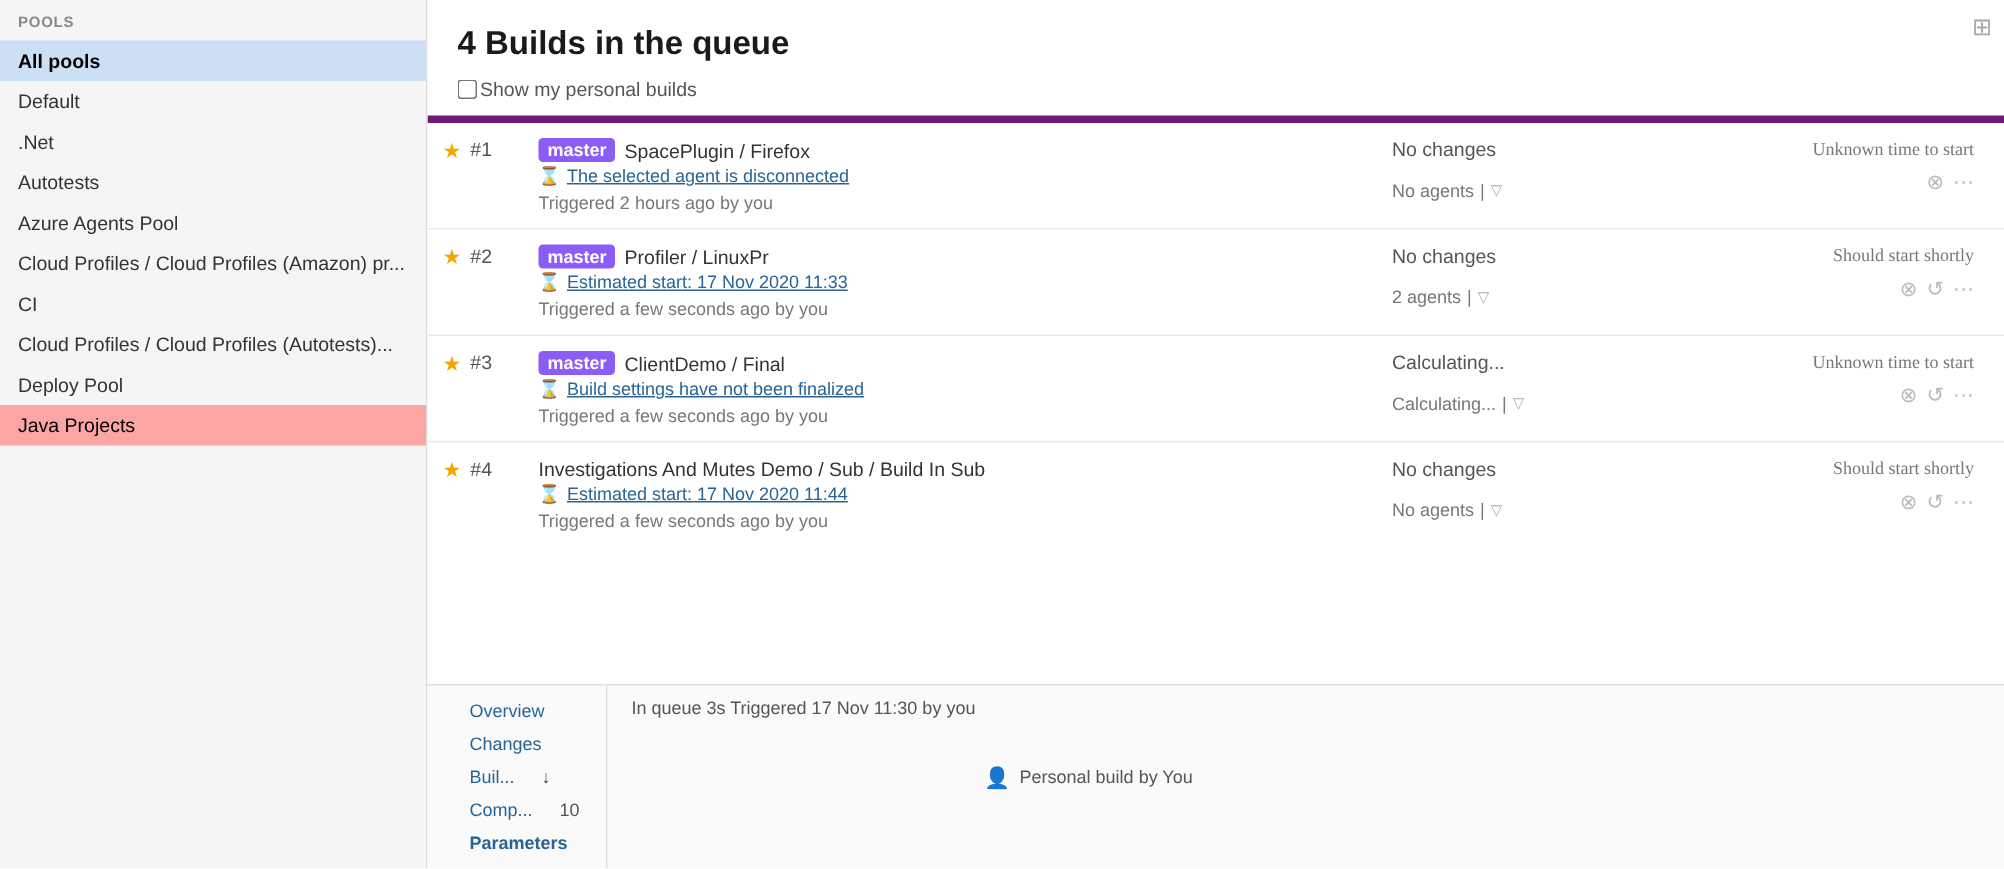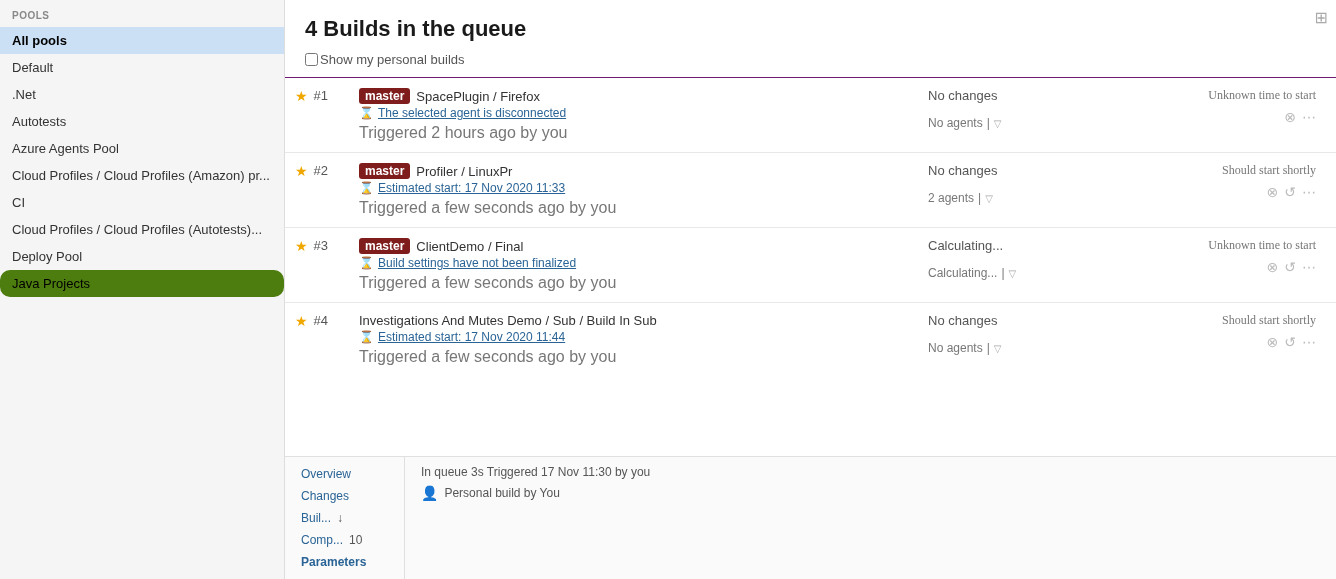--- a/index.html
+++ b/index.html
@@ -29,37 +29,36 @@
       cursor: pointer;
       color: #333;
       font-size: 13px;
     }
     .sidebar-item.active {
       background: #cce0f5;
       font-weight: bold;
       color: #000;
     }
     .sidebar-item.selected-bottom {
-      background: #4d7c0f;
+      background: #fca5a5;
       color: #000;
-      border-radius: 10px;
     }
 
     
     .main {
       flex: 1;
       display: flex;
       flex-direction: column;
       overflow: hidden;
       background: #fff;
     }
 
     .main-header {
       padding: 16px 20px 10px 20px;
-      border-bottom: 1px solid #701a75;
+      border-bottom: 5px solid #701a75;
     }
 
     .page-title {
       font-size: 22px;
       font-weight: bold;
       color: #1a1a1a;
       margin-bottom: 10px;
     }
 
     .personal-builds-row {
@@ -112,42 +111,42 @@
     }
 
     .build-top-row {
       display: flex;
       align-items: center;
       gap: 6px;
       flex-wrap: wrap;
     }
 
     .badge-master {
-      background: #7f1d1d;
+      background: #8b5cf6;
       color: #fff;
       padding: 1px 6px;
       border-radius: 3px;
       font-size: 12px;
       font-weight: bold;
     }
 
     .build-name { font-size: 13px; color: #333; }
     .build-name a { color: #333; text-decoration: none; }
 
     .build-info-row {
       display: flex;
       align-items: center;
       gap: 4px;
       font-size: 12px;
       color: #e07a00;
     }
 
     .hourglass { color: #e07a00; font-size: 12px; }
     .info-text { color: #2a6496; font-size: 12px; }
-    .trigger-text { font-size: 16px; color: #777; margin-top: 2px; }
+    .trigger-text { font-size: 12px; color: #777; margin-top: 2px; }
 
     .build-right {
       min-width: 200px;
       display: flex;
       flex-direction: column;
       gap: 13px;
     }
 
     .build-status { font-size: 13px; color: #555; }
     .build-agents { font-size: 12px; color: #777; display: flex; align-items: center; gap: 4px; }
@@ -195,26 +194,26 @@
 
     .bottom-nav-item {
       font-size: 12px;
       color: #2a6496;
       cursor: pointer;
       padding: 2px 0;
       display: flex;
       align-items: center;
       gap: 6px;
     }
-    .bottom-nav-item span { color: #555; }
+    .bottom-nav-item span { color: #555; margin-left: 12px; }
 
     .bottom-info {
       padding: 8px 16px;
       display: flex;
-      flex-direction: column;
+      flex-direction: row;
       gap: 6px;
     }
 
     .bottom-queue-text { font-size: 12px; color: #555; }
     .bottom-personal { font-size: 12px; color: #555; display: flex; align-items: center; gap: 6px; }
     .person-icon { color: #5b9bd5; font-size: 14px; }
 
     
     .top-right-icon {
       position: absolute;

